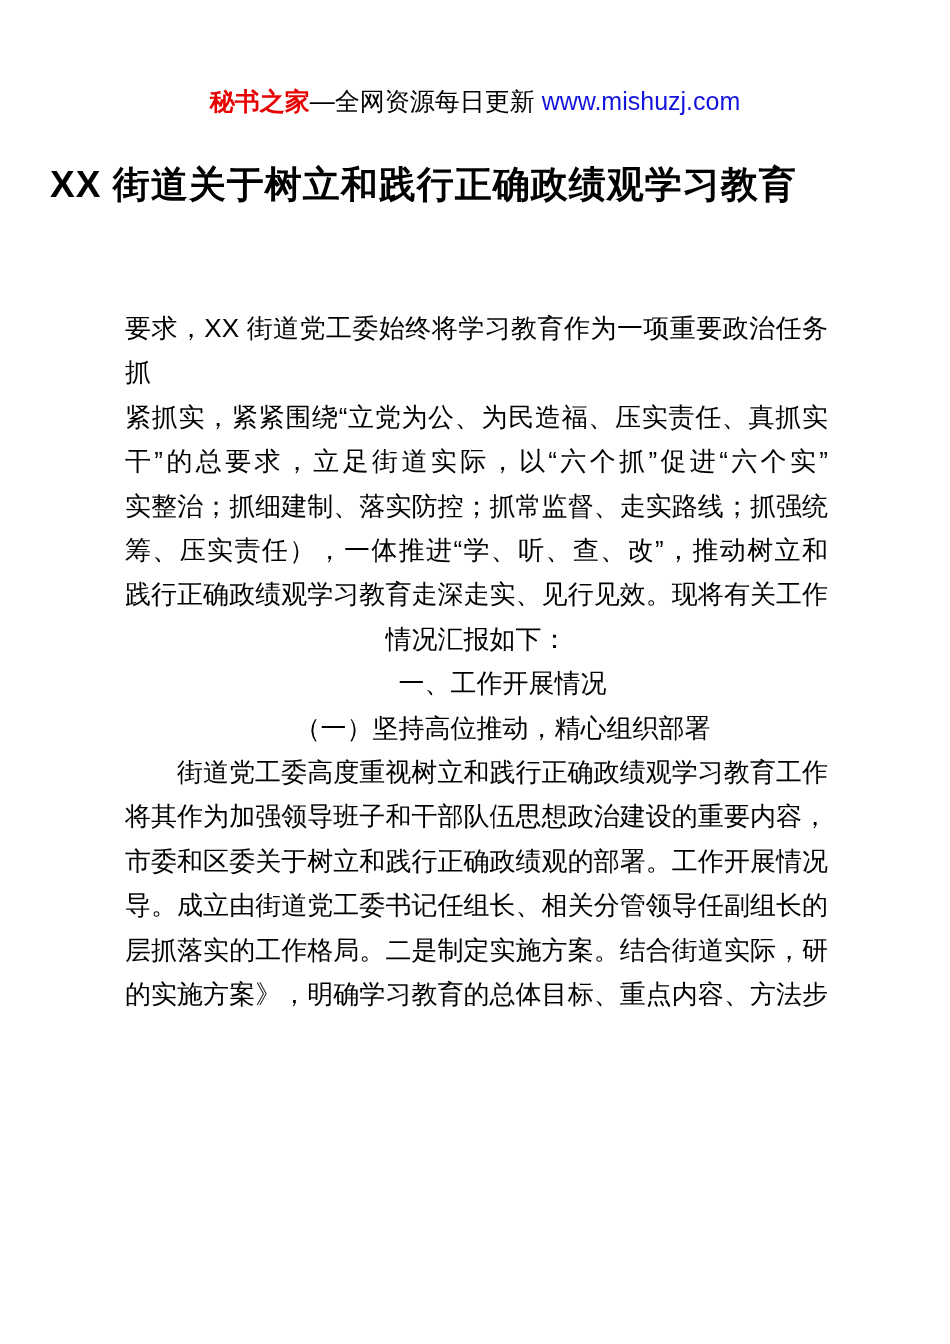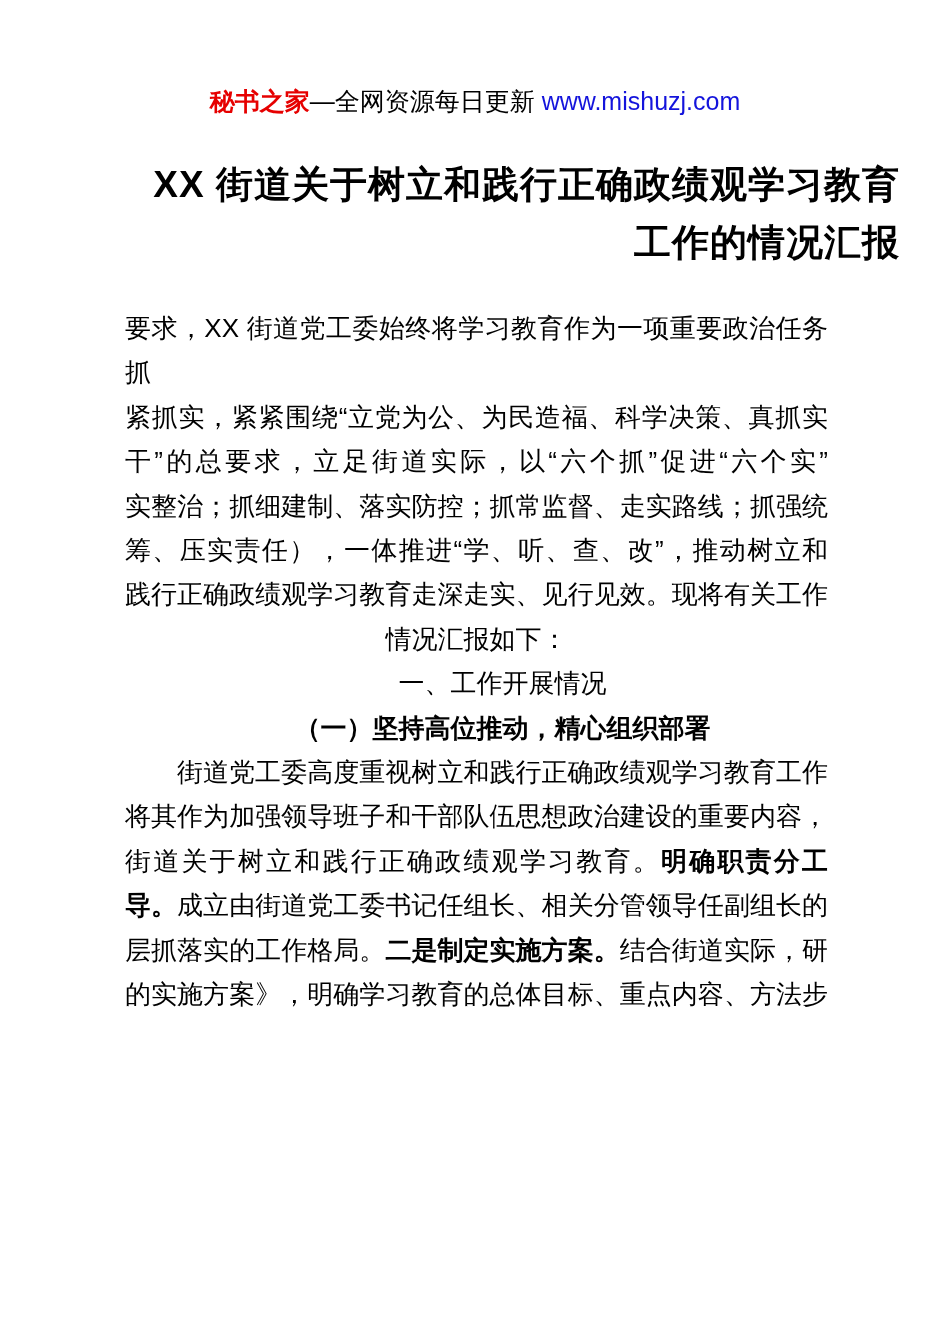--- a/index.html
+++ b/index.html
@@ -13,62 +13,61 @@
   }
   .banner{
     position:absolute;top:84px;left:0;right:0;
     text-align:center;
     font-size:25px;line-height:34px;
     white-space:pre;
   }
   .banner .site{font-weight:700;}
   .doc-title{
     position:absolute;top:156px;left:50px;right:50px;
-    text-align:right;
+    text-align:left;
     font-size:37px;font-weight:700;line-height:58px;
     letter-spacing:1px;
   }
   .content{
     position:absolute;top:306px;left:125px;width:703px;
   }
   .line{
     font-size:26px;
     line-height:44.4px;
     text-align:center;
   }
   .line.j{
     text-align:justify;
     text-align-last:justify;
   }
   .line.ind{text-indent:52px;}
-  .line span.b{font-weight:700;}
+  .line span.b{font-weight:400;}
 </style>
 </head>
 <body>
 
 <div class="page">
 
   <div class="banner"><span class="site" style="color: rgb(230, 0, 0);">秘书之家</span><span class="tag" style="color: rgb(0, 0, 0);">—全网资源每日更新 </span><span class="url" style="color: rgb(20, 20, 220);">www.mishuzj.com</span></div>
 
   <div class="doc-title">
     <div>XX 街道关于树立和践行正确政绩观学习教育</div>
-    <div>工作的情况汇报</div>
   </div>
 
   <div class="content">
       <div class="line j"><span>要求，XX 街道党工委始终将学习教育作为一项重要政治任务抓</span></div>
-      <div class="line j"><span>紧抓实，紧紧围绕“立党为公、为民造福、科学决策、真抓实</span></div>
+      <div class="line j"><span>紧抓实，紧紧围绕“立党为公、为民造福、压实责任、真抓实</span></div>
       <div class="line j"><span>干”的总要求，立足街道实际，以“六个抓”促进“六个实”</span></div>
       <div class="line j"><span>实整治；抓细建制、落实防控；抓常监督、走实路线；抓强统</span></div>
       <div class="line j"><span>筹、压实责任），一体推进“学、听、查、改”，推动树立和</span></div>
       <div class="line j"><span>践行正确政绩观学习教育走深走实、见行见效。现将有关工作</span></div>
       <div class="line"><span>情况汇报如下：</span></div>
       <div class="line ind h1"><span>一、工作开展情况</span></div>
       <div class="line ind h2"><span class="b">（一）坚持高位推动，精心组织部署</span></div>
       <div class="line ind j"><span>街道党工委高度重视树立和践行正确政绩观学习教育工作</span></div>
       <div class="line j"><span>将其作为加强领导班子和干部队伍思想政治建设的重要内容，</span></div>
-      <div class="line j"><span>街道关于树立和践行正确政绩观学习教育。</span><span class="b">明确职责分工</span></div>
+      <div class="line j"><span>市委和区委关于树立和践行正确政绩观的部署。</span><span class="b">工作开展情况</span></div>
       <div class="line j"><span class="b">导。</span><span>成立由街道党工委书记任组长、相关分管领导任副组长的</span></div>
       <div class="line j"><span>层抓落实的工作格局。</span><span class="b">二是制定实施方案。</span><span>结合街道实际，研</span></div>
       <div class="line j"><span>的实施方案》，明确学习教育的总体目标、重点内容、方法步</span></div>
     </div>
 
 </div>
 
 </body></html>

